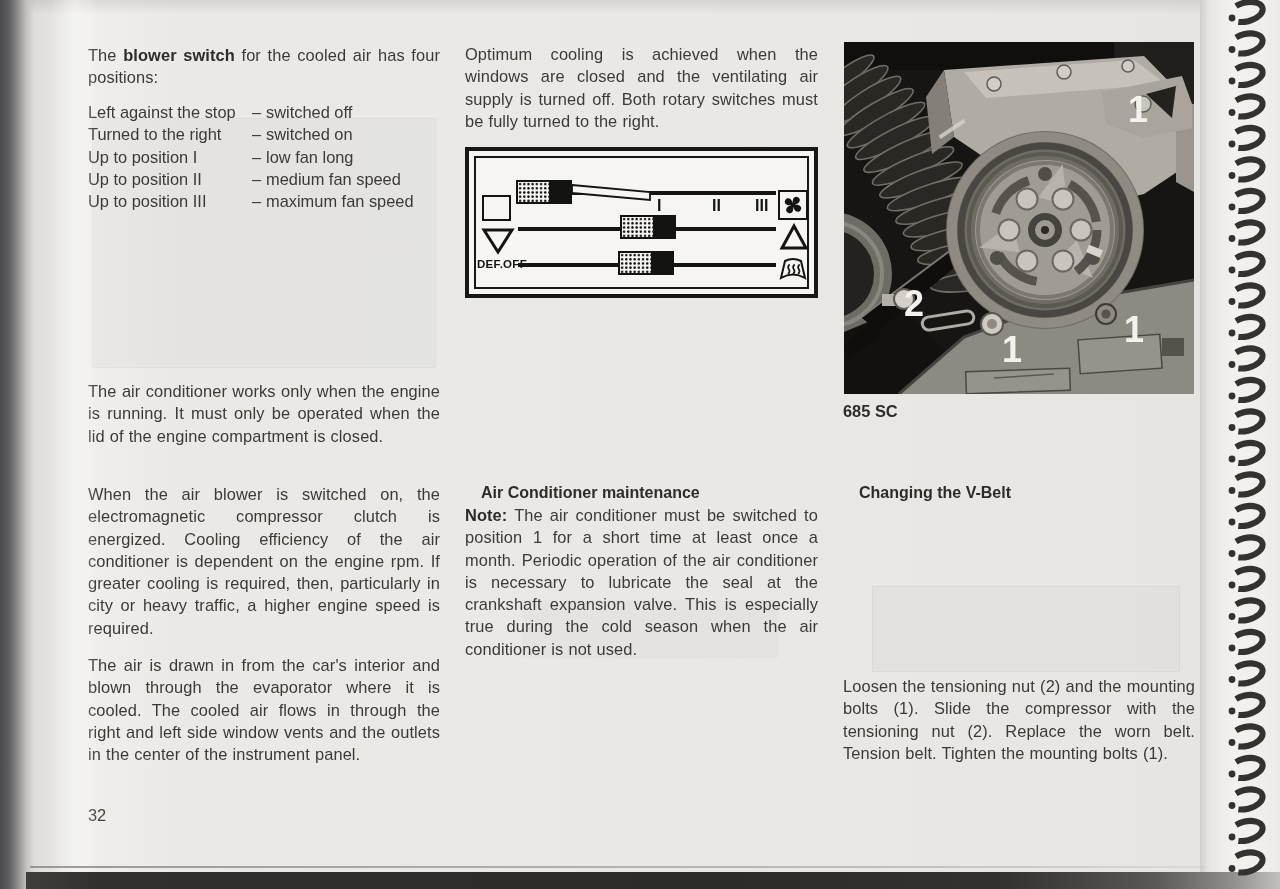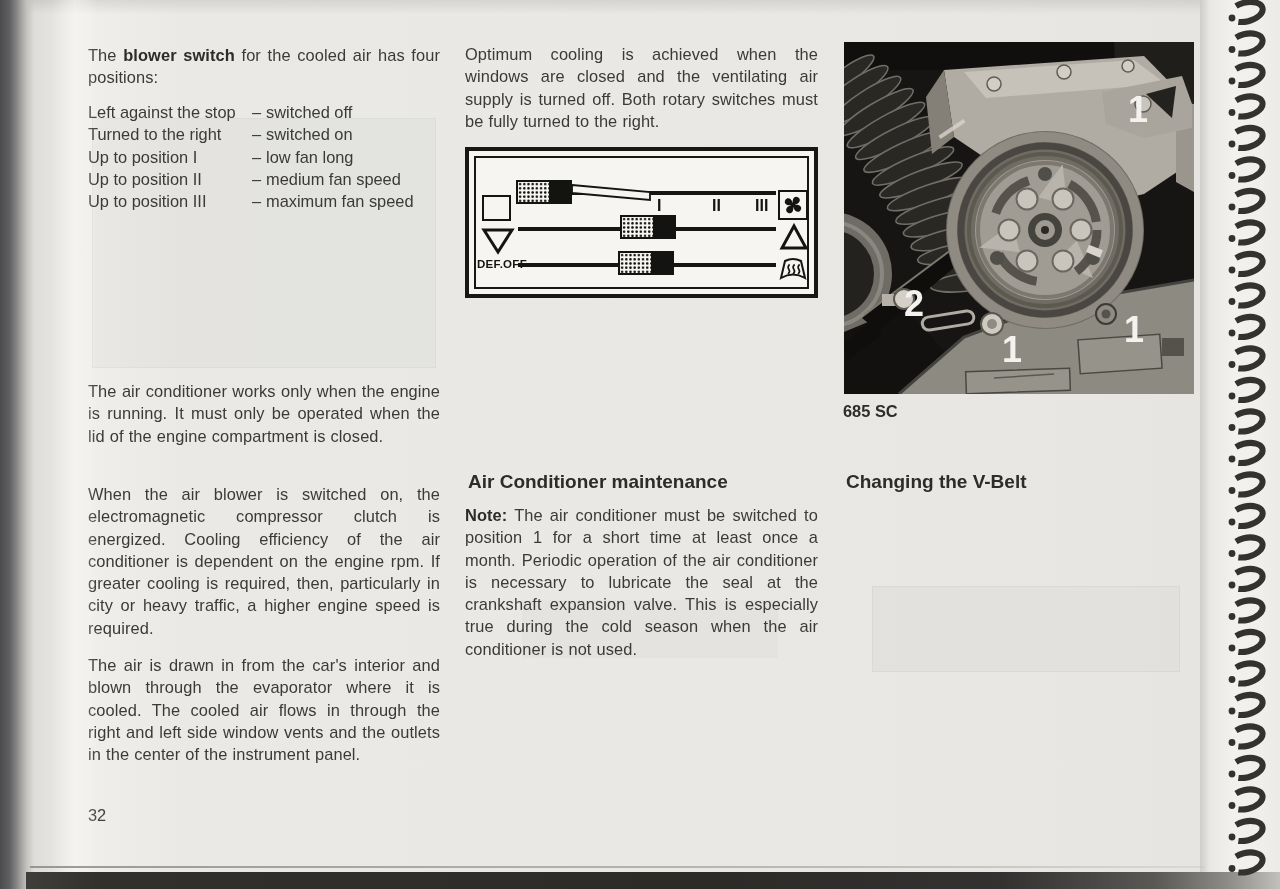--- a/index.html
+++ b/index.html
@@ -23,21 +23,21 @@
     background:linear-gradient(90deg,#403e3b 0,#31302d 6%,#2c2b28 55%,#343230 78%,#5a5855 90%,#8f8d89 96%,#c2c0bc 100%);}
   
   .ghost{position:absolute;pointer-events:none;}
   .g1{left:92px;top:118px;width:342px;height:248px;background:rgba(116,114,108,0.045);border:1px solid rgba(100,98,92,0.05);}
   .g2{left:872px;top:586px;width:306px;height:84px;background:rgba(116,114,108,0.04);border:1px solid rgba(100,98,92,0.06);}
   .g3{left:522px;top:600px;width:256px;height:58px;background:rgba(116,114,108,0.035);}
   
   .body{position:absolute;width:352px;margin:0;font-size:16.4px;line-height:22.3px;color:#3b3a37;
     text-align:justify;letter-spacing:0.1px;word-spacing:0.4px;}
   .body strong,.heading,.caption{color:#2d2c29;}
-  .heading{position:absolute;margin:3px;font-size:19px;font-weight:700;}
+  .heading{position:absolute;margin:16px;font-size:16px;font-weight:700;}
   .caption{position:absolute;margin:0;font-size:16.4px;font-weight:700;}
   .pagenum{position:absolute;margin:0;font-size:16.4px;color:#42413e;}
   .cl{left:88px}.cm{left:465px;width:353px}.cr{left:843px}
   .y-intro{top:44px}.y-l1{top:380px}.y-l2{top:483px}.y-l3{top:654px}
   .y-m0{top:43px}.y-m1{top:321px}.y-mh{top:468px}.y-m2{top:504px}.y-m3{top:676px}
   .y-cap{top:402px}.y-rh{top:468px}.y-r1{top:504px}.y-r2{top:675px}.y-pn{top:806px}
   .positions{position:absolute;left:88px;top:103px;width:352px;}
   .pos-row{display:flex;height:22.3px;font-size:16.4px;color:#3b3a37;}
   .pos-label{flex:0 0 164px;}
   .pos-dash{flex:0 0 14px;}
@@ -263,20 +263,21 @@
     </g>
 
     <text class="callout" x="284" y="80">1</text>
     <text class="callout" x="60" y="274">2</text>
     <text class="callout" x="158" y="320">1</text>
     <text class="callout" x="280" y="300">1</text>
   </svg>
 
   <h3 class="caption cr y-cap">685 SC</h3>
   <h3 class="heading cr y-rh">Changing the V-Belt</h3>
+  <p class="body cr y-r2">Loosen the tensioning nut (2) and the mounting bolts (1). Slide the compressor with the tensioning nut (2). Replace the worn belt. Tension belt. Tighten the mounting bolts (1).</p>
 
   <div class="left-edge"></div>
   <div class="left-highlight"></div>
   <div class="binding-strip"></div>
   <div class="bottom-line"></div>
   <div class="bottom-band"></div>
 
   <svg class="coils" width="68" height="889" viewBox="0 0 68 889">
     <defs>
       <g id="coil">

